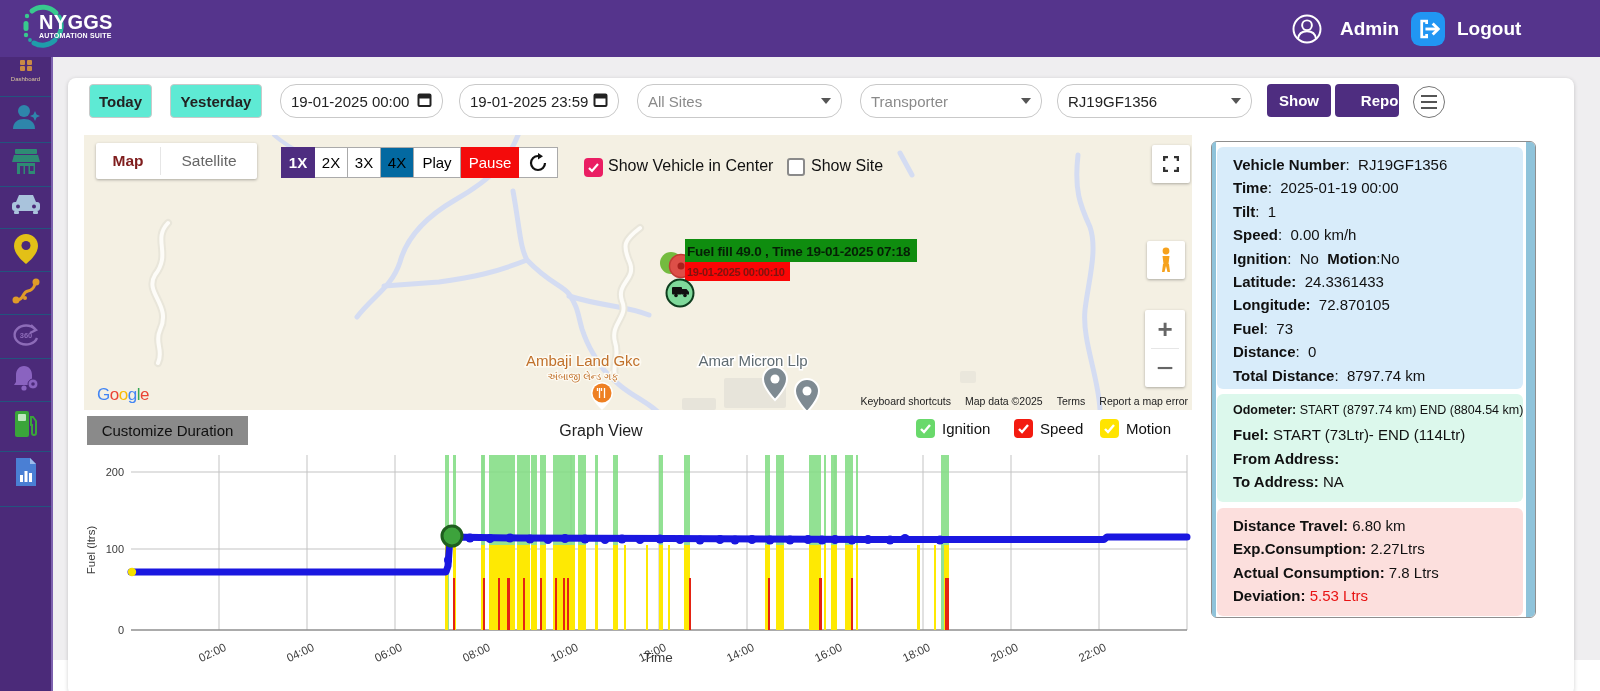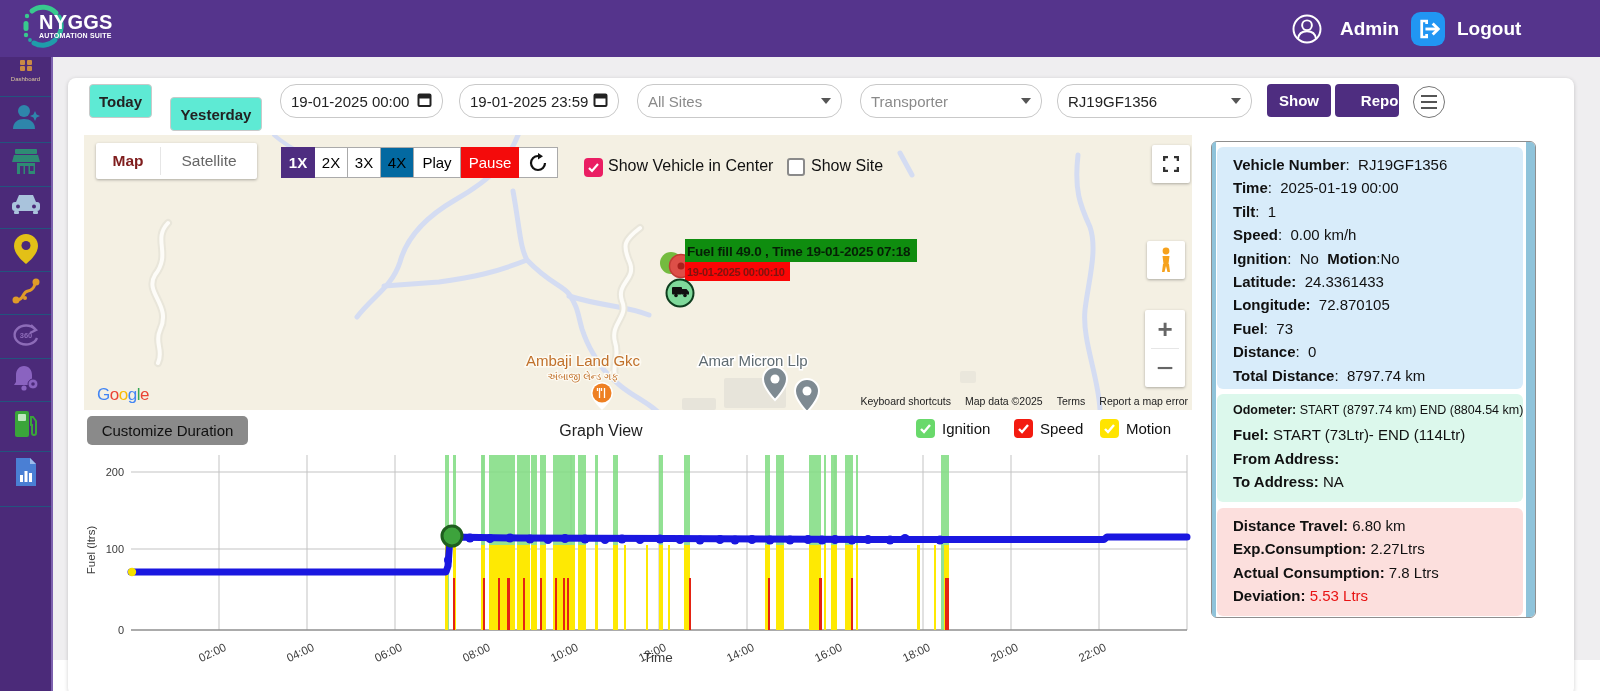--- a/index.html
+++ b/index.html
@@ -27,33 +27,33 @@
   
   #map { position:absolute; left:16px; top:57px; width:1108px; height:275px; background:#f4f0e3; overflow:hidden; }
   .gbtn { position:absolute; background:#fff; box-shadow:0 1px 3px rgba(0,0,0,.3); }
   
   #panel { position:absolute; left:1143px; top:63px; width:325px; height:477px; background:#fff; border:1px solid #8e8e8e; border-radius:6px; }
   #panel .strip { position:absolute; top:0; height:100%; background:#8fc3da; }
   .pcard { position:absolute; left:5px; width:306px; border-radius:6px; padding:9px 0 0 16px; font-size:15px; color:#111; }
   .pcard div { height:23.4px; white-space:nowrap; }
   .pcard b { font-weight:bold; }
   
-  #custom { position:absolute; left:19px; top:338px; width:161px; height:29px; background:#8a8a8a; border-radius:5px; color:#101010; font-size:15px; display:flex; align-items:center; justify-content:center; }
+  #custom { position:absolute; left:19px; top:338px; width:161px; height:29px; background:#8a8a8a; border-radius:0; color:#101010; font-size:15px; display:flex; align-items:center; justify-content:center; }
   #gtitle { position:absolute; left:433px; top:344px; width:200px; text-align:center; font-size:16px; color:#222; }
   .leg { position:absolute; top:341px; display:flex; align-items:center; gap:7px; font-size:15px; color:#111; }
   .lbox { width:19px; height:19px; border-radius:4px; display:flex; align-items:center; justify-content:center; }
   .lbox svg { display:block; }
 </style>
 </head>
 <body>
 <div id="gray"></div>
 <div id="card">
 
   <div class="btn" style="left:21px; top:6px; width:63px; height:34px;">Today</div>
-  <div class="btn" style="left:102px; top:6px; width:92px; height:34px;margin-top:13px;">Yesterday</div>
+  <div class="btn" style="left:102px; top:6px; width:92px; height:34px;">Yesterday</div>
   <div class="sel" style="left:212px; top:6px; width:163px; height:34px; font-size:15px; color:#222;">19-01-2025 00:00<span style="margin-left:auto"><svg width="15" height="16" viewBox="0 0 15 16">
           <rect x="1.5" y="2.5" width="12" height="11.5" rx="1" fill="none" stroke="#222" stroke-width="2"></rect>
           <rect x="1.5" y="2.5" width="12" height="4" fill="#222"></rect>
         </svg></span></div>
   <div class="sel" style="left:391px; top:6px; width:160px; height:34px; color:#222;">19-01-2025 23:59<span style="margin-left:auto"><svg width="15" height="16" viewBox="0 0 15 16">
           <rect x="1.5" y="2.5" width="12" height="11.5" rx="1" fill="none" stroke="#222" stroke-width="2"></rect>
           <rect x="1.5" y="2.5" width="12" height="4" fill="#222"></rect>
         </svg></span></div>
   <div class="sel" style="left:569px; top:6px; width:205px; height:34px; color:#8a8a8a;">All Sites<span class="caret"></span></div>
   <div class="sel" style="left:792px; top:6px; width:182px; height:34px; color:#8a8a8a;">Transporter<span class="caret"></span></div>

